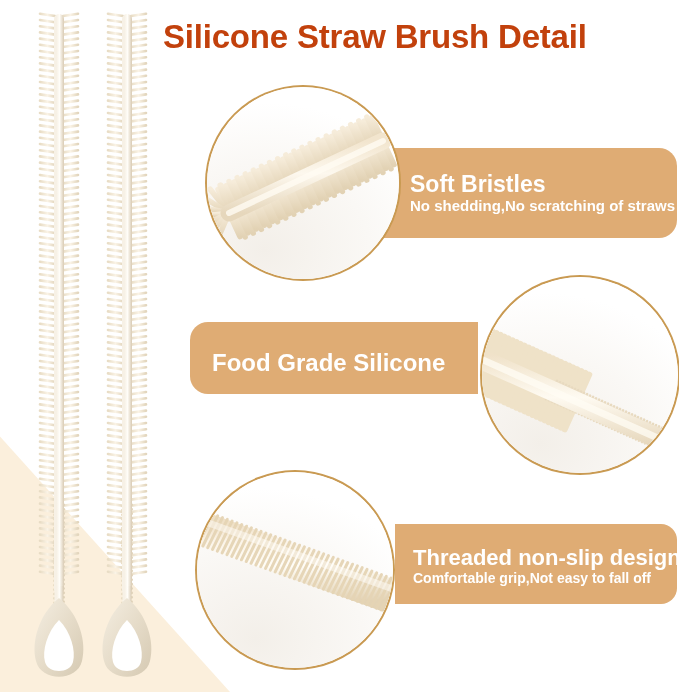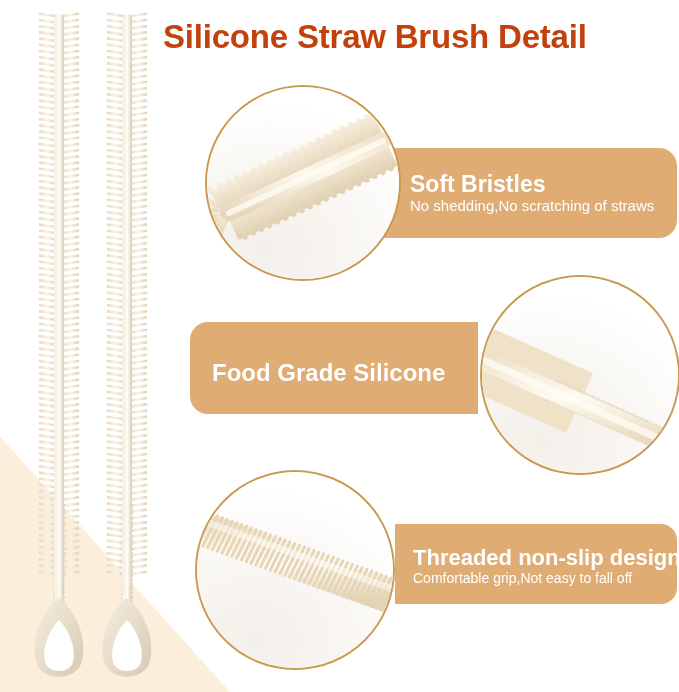--- a/index.html
+++ b/index.html
@@ -76,39 +76,39 @@
     justify-content: center;
   }
   .banner .b-title {
     font-size: 23px;
     font-weight: bold;
     line-height: 1.1;
     white-space: nowrap;
   }
   .banner .b-sub {
     font-size: 15px;
-    font-weight: normal;
+    font-weight: bold;
     line-height: 1.15;
     margin-top: 0;
     white-space: nowrap;
   }
 
   #banner-1 {
     left: 372px;
     top: 148px;
     width: 305px;
     height: 90px;
     border-radius: 0 18px 18px 0;
     padding: 0 0 0 38px;
   }
   #banner-2 {
     left: 190px;
     top: 322px;
     width: 288px;
-    height: 92px;
+    height: 72px;
     border-radius: 18px 0 0 18px;
     padding: 10px 0 0 22px;
   }
   #banner-3 {
     left: 395px;
     top: 524px;
     width: 282px;
     height: 80px;
     border-radius: 0 16px 16px 0;
     padding: 4px 0 0 18px;

